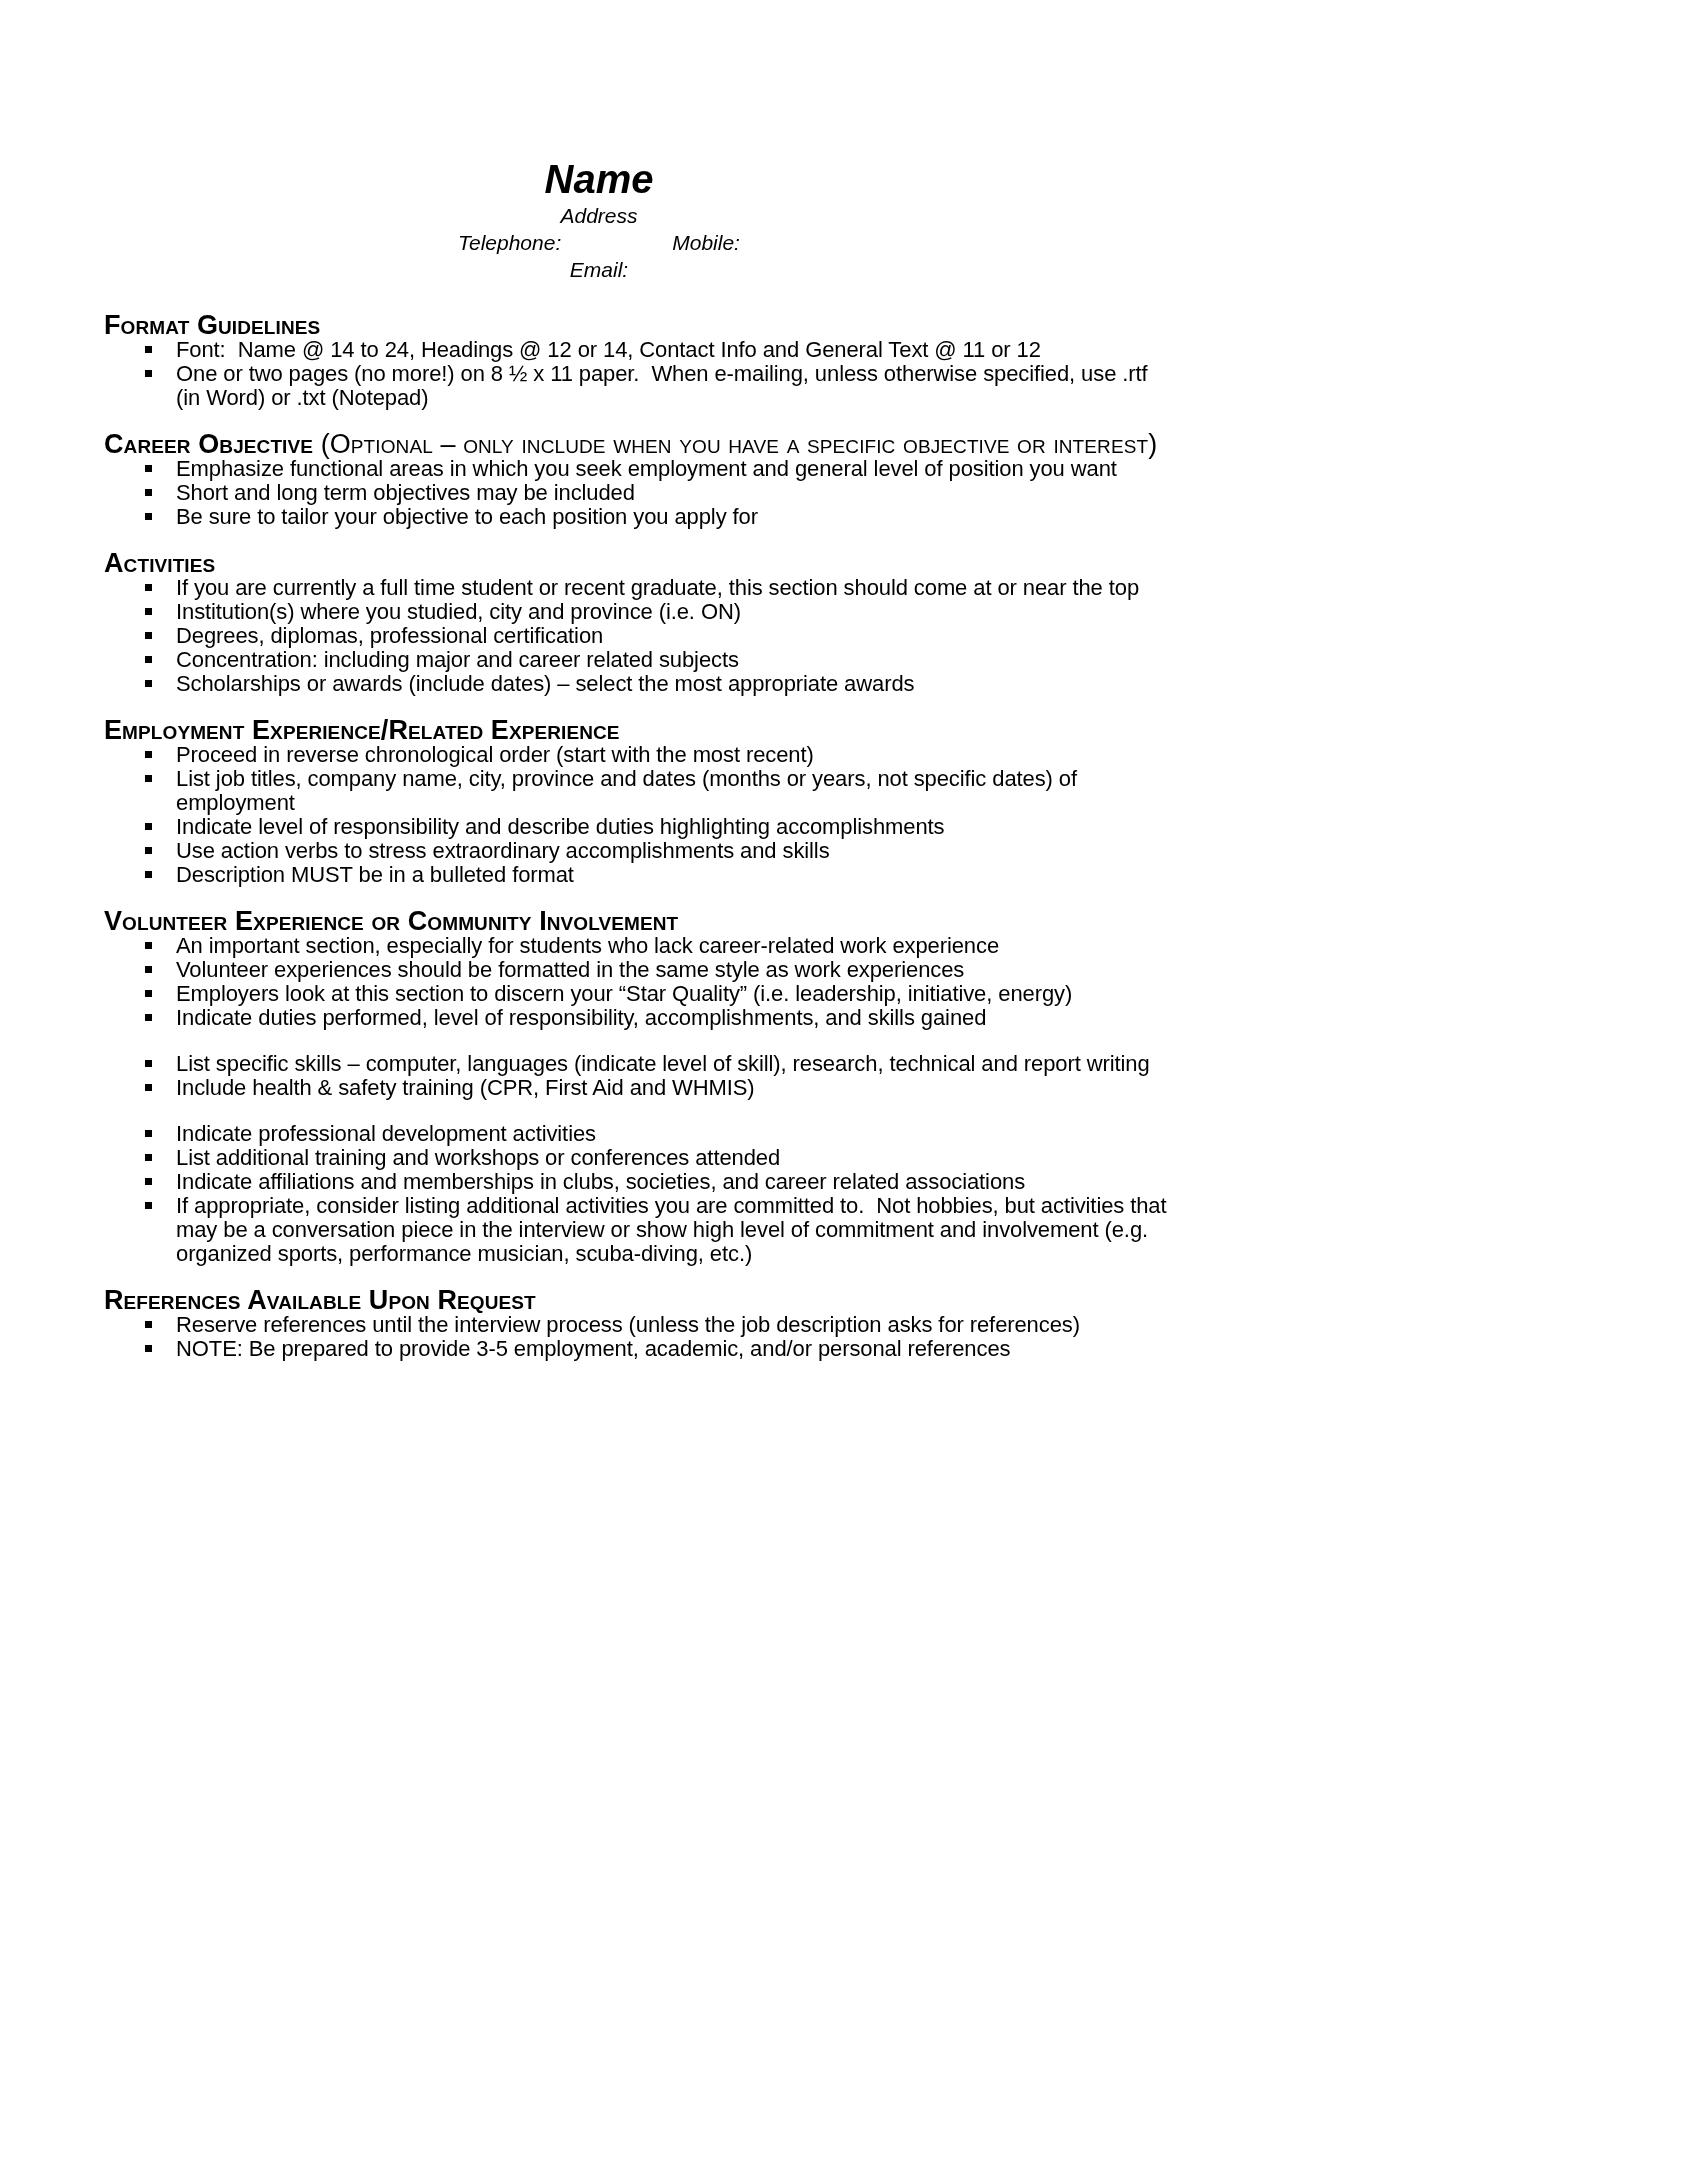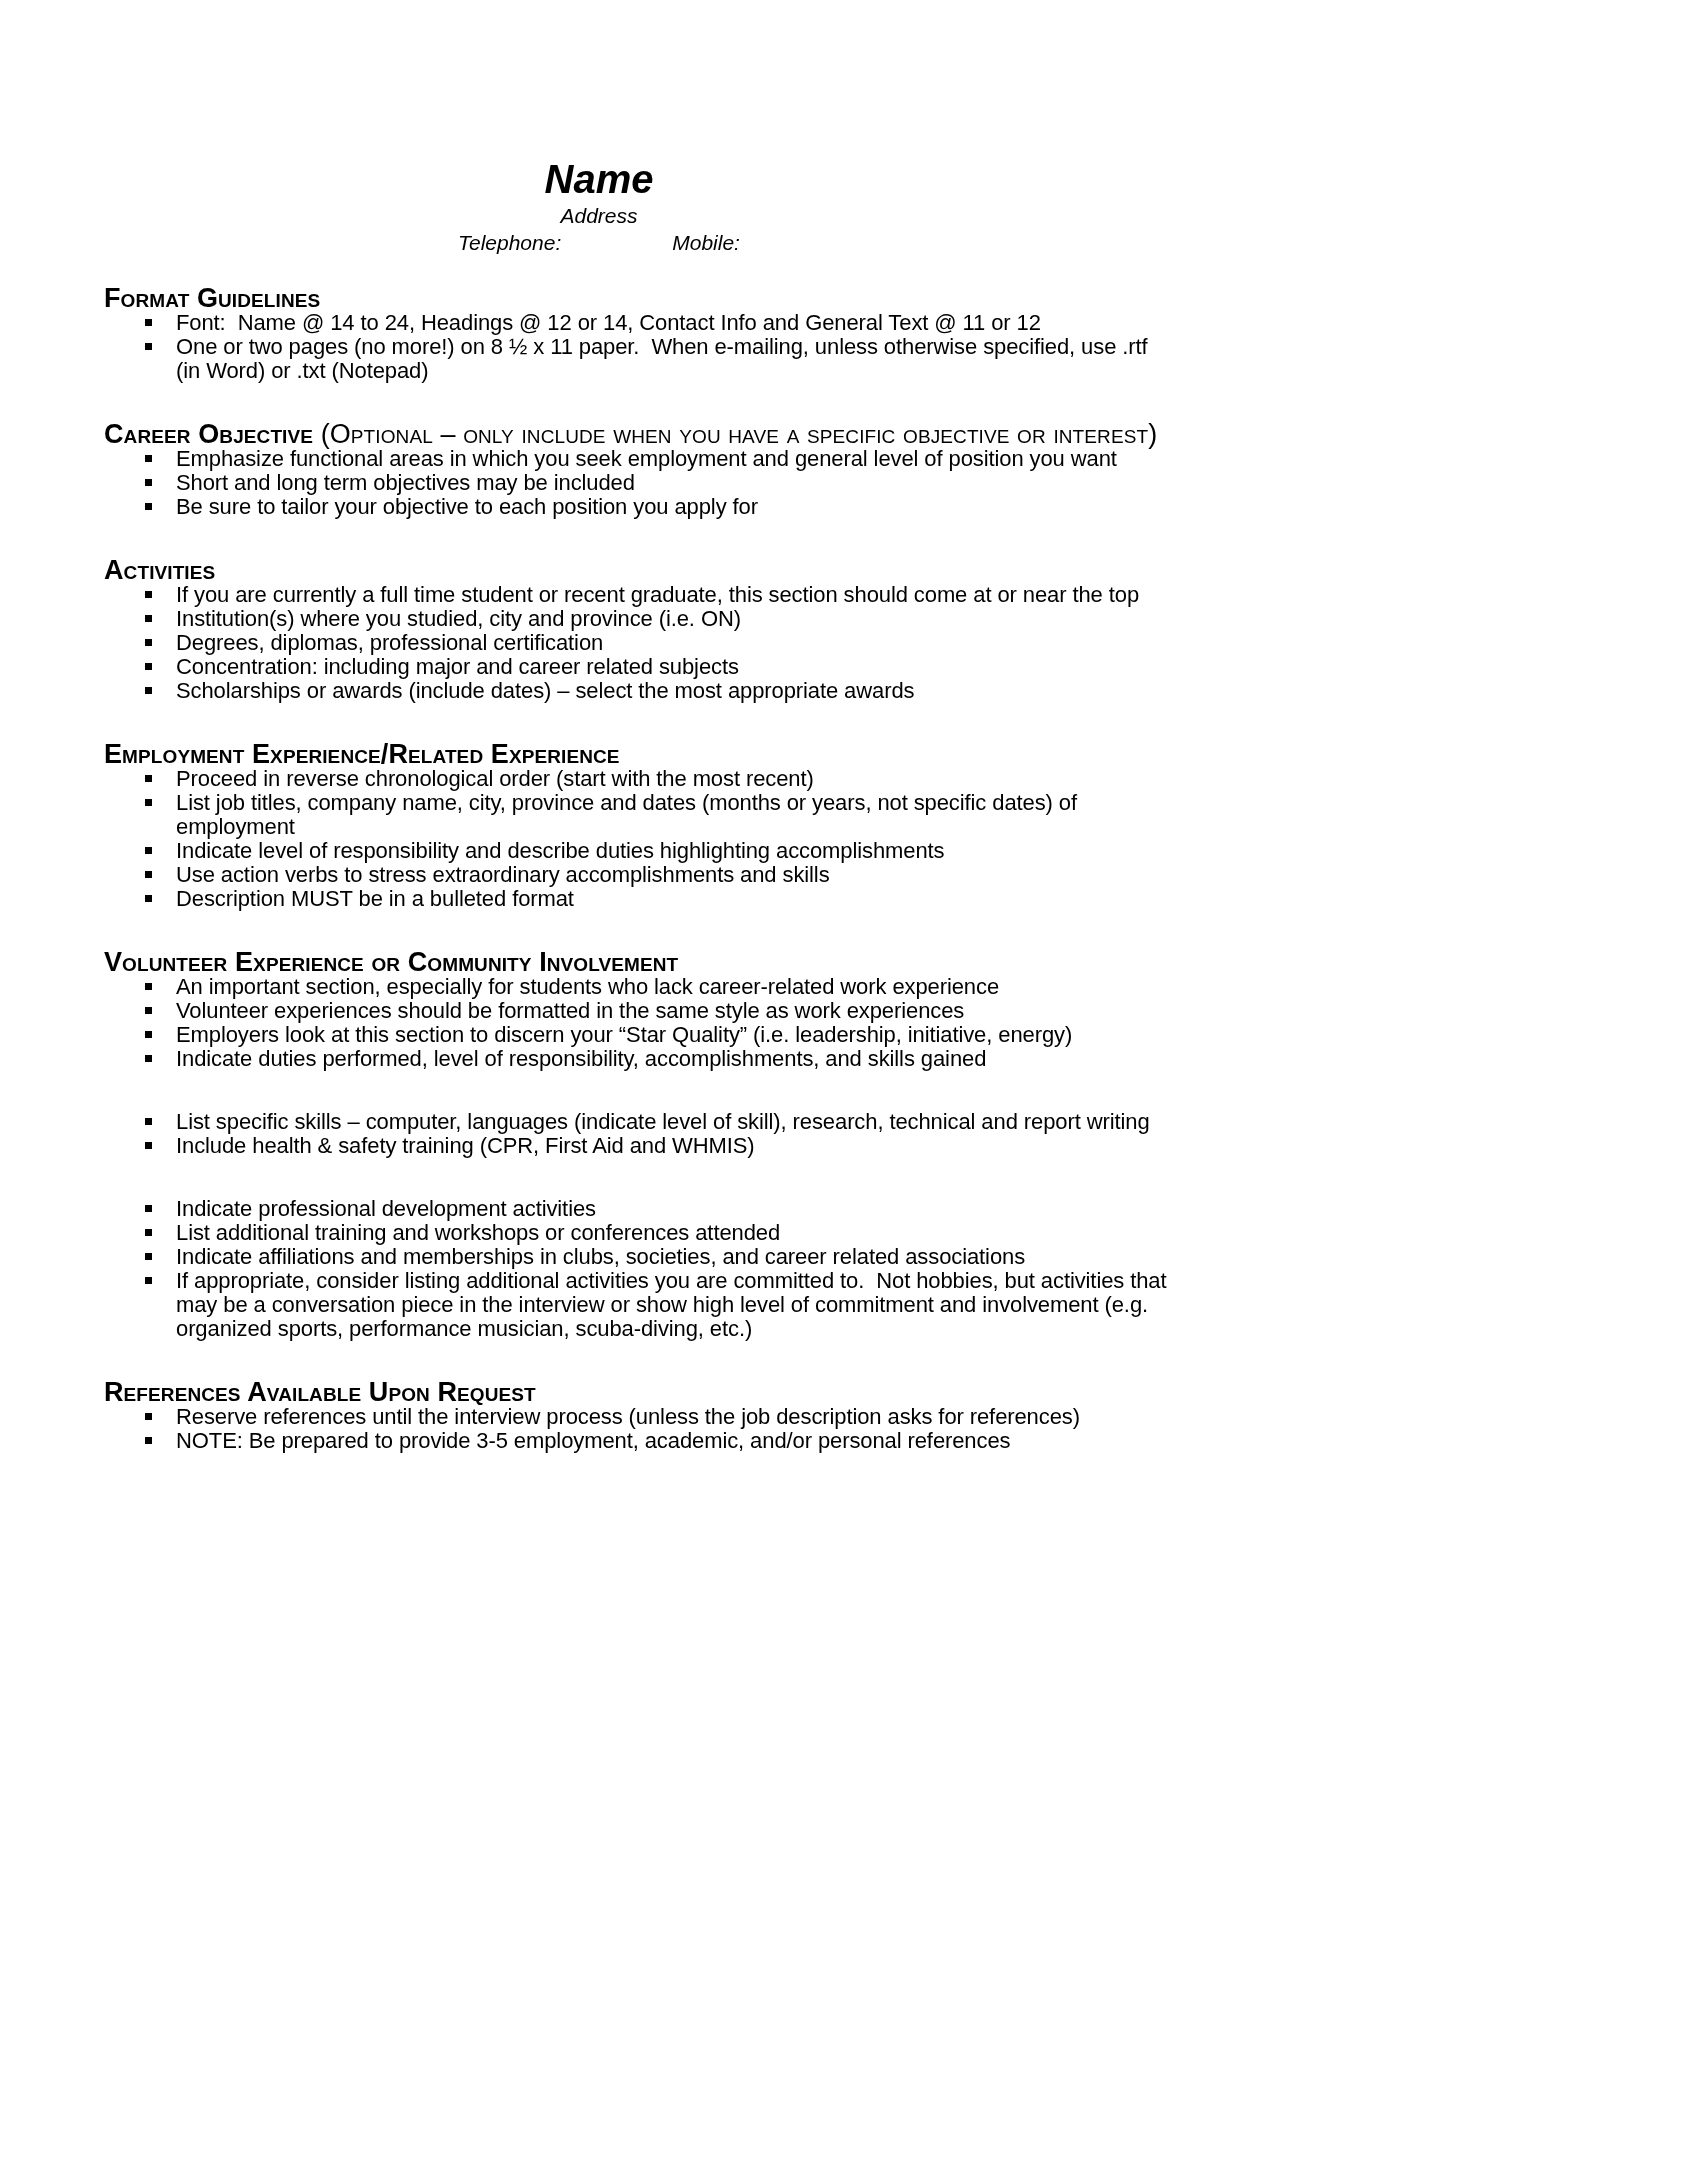--- a/index.html
+++ b/index.html
@@ -35,21 +35,21 @@
   .contact-row {
     display: flex;
     justify-content: center;
     gap: 111px;
     font-size: 21px;
     line-height: 27px;
   }
 
   
   .sections { margin-top: 30px; }
-  .section { margin-top: 39px; }
+  .section { margin-top: 22px; }
   .section:first-child { margin-top: 0; }
   .section-heading {
     font-size: 27px;
     line-height: 25px;
     font-weight: 700;
     font-variant: small-caps;
     letter-spacing: 0.1px;
     margin: 0;
   }
   .section-heading .suffix { font-weight: 400; }
@@ -83,20 +83,21 @@
 <div class="page">
   <div class="content">
 
     <header class="doc-header">
       <h1 class="doc-name">Name</h1>
       <div class="doc-line">Address</div>
       <div class="contact-row">
         <span>Telephone:</span>
         <span>Mobile:</span>
       </div>
+      <div class="doc-line">Email:</div>
     </header>
 
     <main class="sections">
   <section class="section">
     <h2 class="section-heading"><span>Format Guidelines</span></h2>
     <ul class="bullet-list">
             <li class="bullet-item">Font:  Name @ 14 to 24, Headings @ 12 or 14, Contact Info and General Text @ 11 or 12</li>
             <li class="bullet-item">One or two pages (no more!) on 8 ½ x 11 paper.  When e-mailing, unless otherwise specified, use .rtf (in Word) or .txt (Notepad)</li>
           </ul>
   </section>

